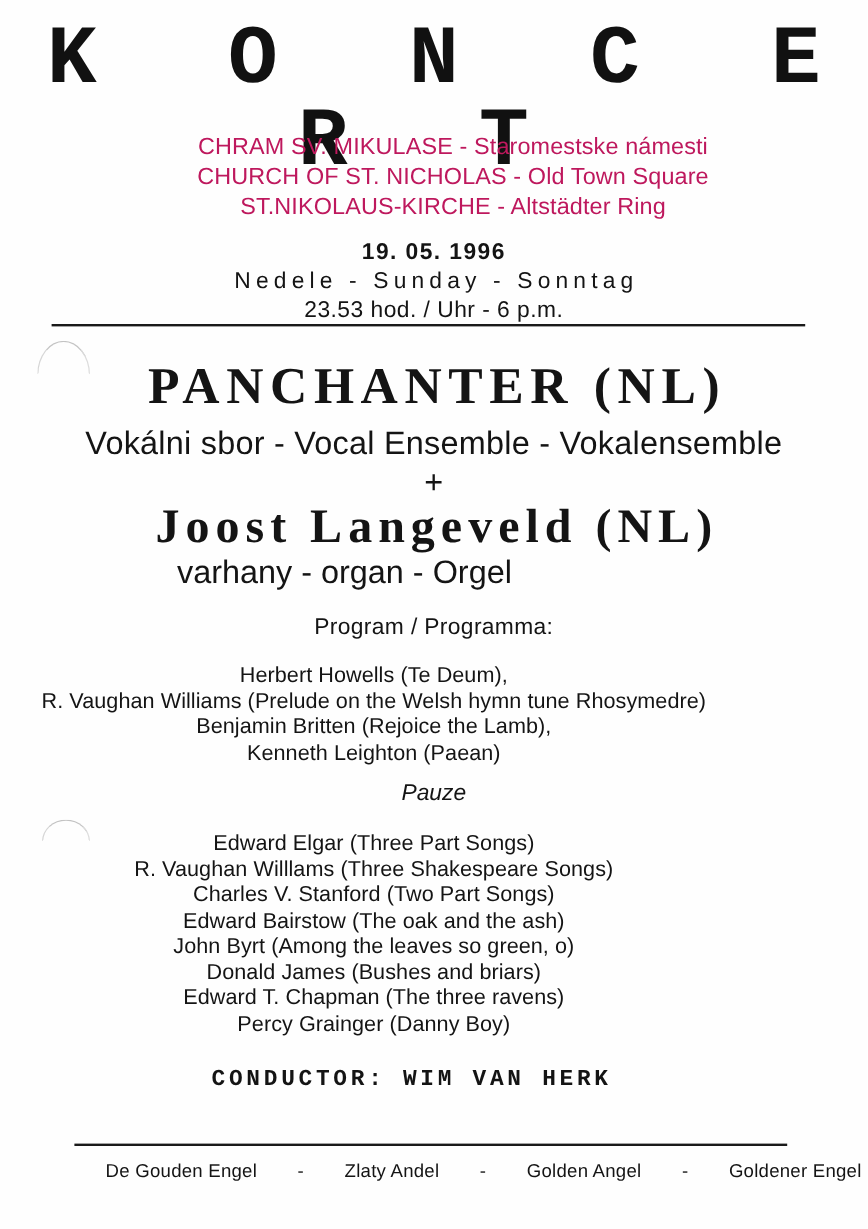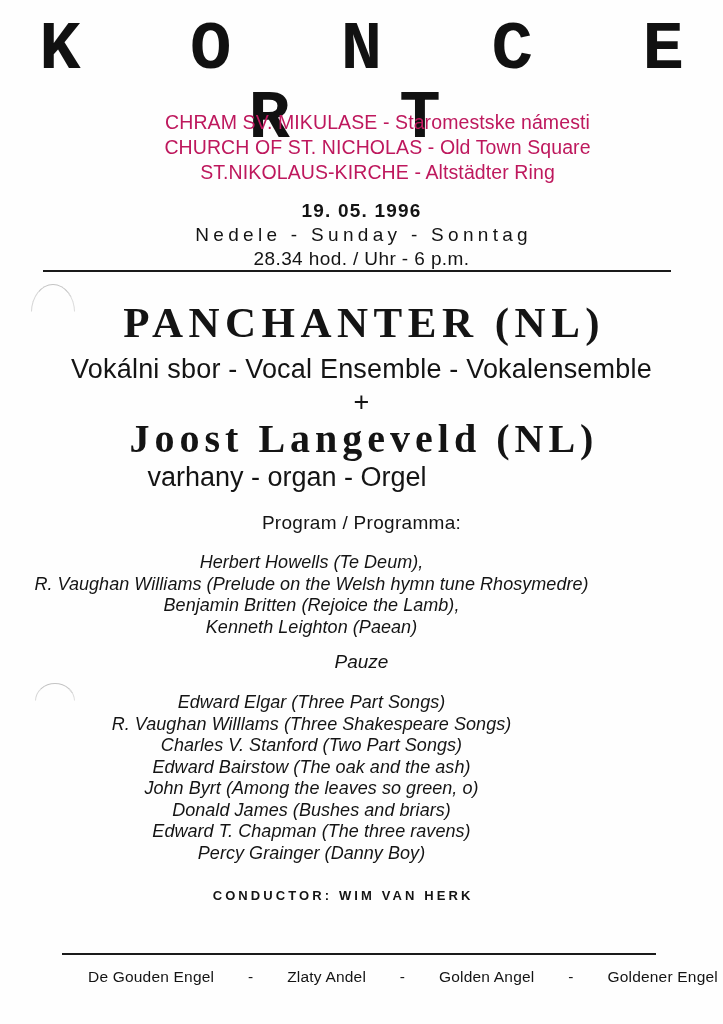--- a/index.html
+++ b/index.html
@@ -185,21 +185,20 @@
     letter-spacing: 0.3px;
   }
   .program-list {
     position: absolute;
     left: 0;
     width: 623px;
     text-align: center;
     font-size: 18px;
     line-height: 21.5px;
     letter-spacing: 0.05px;
-    font-style: italic;
   }
   .program-first { top: 552px; }
   .program-second { top: 692px; }
 
   .pauze {
     position: absolute;
     top: 651px;
     left: 0;
     width: 723px;
     text-align: center;
@@ -207,24 +206,25 @@
     font-style: italic;
   }
 
   
   .conductor {
     position: absolute;
     top: 888px;
     left: 0;
     width: 683px;
     text-align: center;
-    font-size: 13px;
+    font-size: 19px;
     font-weight: 700;
     letter-spacing: 3.1px;
     text-indent: 3.1px;
+    font-family: Liberation Mono, monospace;
   }
 
   
   .footer {
     position: absolute;
     top: 968px;
     left: 48px;
     width: 630px;
     display: flex;
     align-items: baseline;
@@ -248,21 +248,21 @@
   <div class="koncert">K O N C E R T</div>
 
   <div class="venue">
     <div class="nowrap">CHRAM  SV. MIKULASE  - Staromestske námesti</div>
     <div class="nowrap">CHURCH OF ST. NICHOLAS  - Old Town Square</div>
     <div class="nowrap">ST.NIKOLAUS-KIRCHE - Altstädter Ring</div>
   </div>
 
   <div class="date-line">19. 05. 1996</div>
   <div class="day-line">Nedele - Sunday - Sonntag</div>
-  <div class="time-line">28.34  hod. / Uhr  -  6 p.m.</div>
+  <div class="time-line">23.53  hod. / Uhr  -  6 p.m.</div>
 
   <div class="rule-top"></div>
 
   <div class="arc arc-1"></div>
   <div class="arc arc-2"></div>
 
   <div class="ensemble-name">PANCHANTER (NL)</div>
   <div class="ensemble-sub">Vokálni sbor - Vocal Ensemble - Vokalensemble</div>
   <div class="plus">+</div>
   <div class="organist-name">Joost Langeveld (NL)</div>

